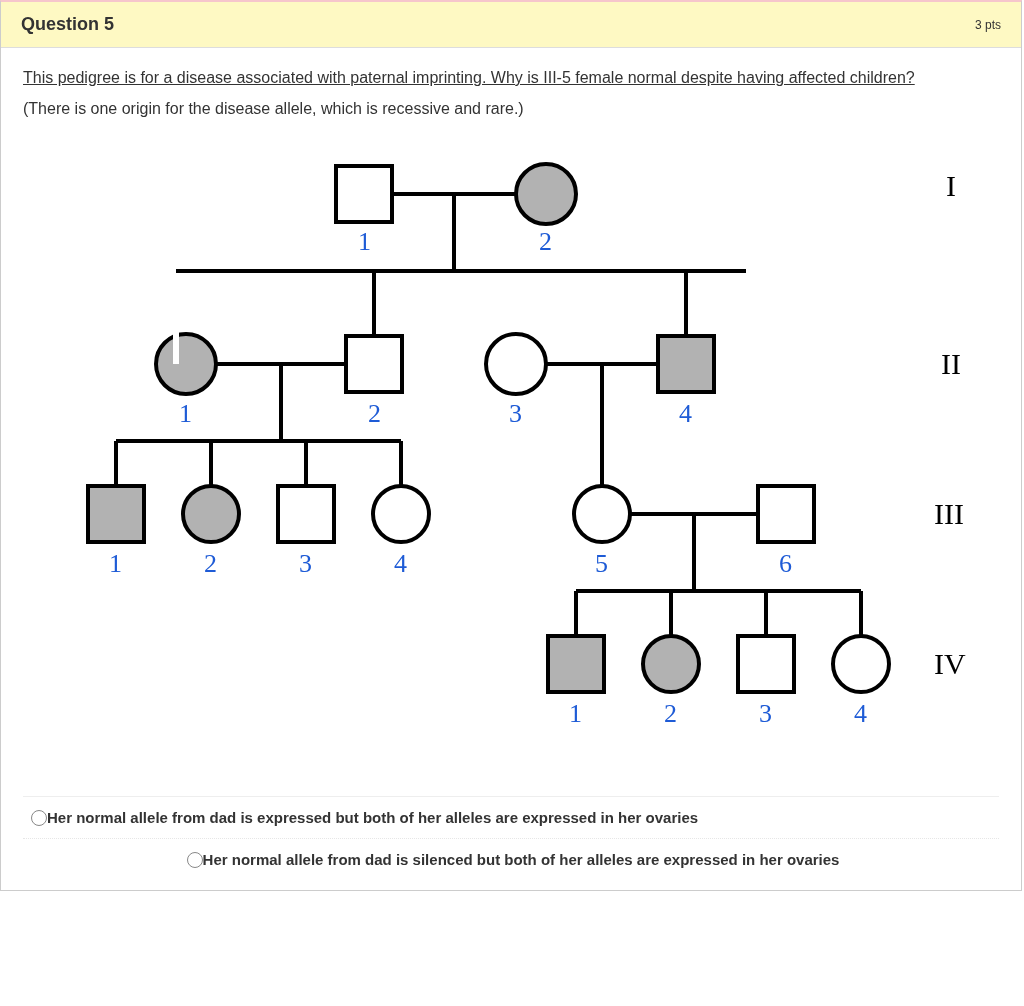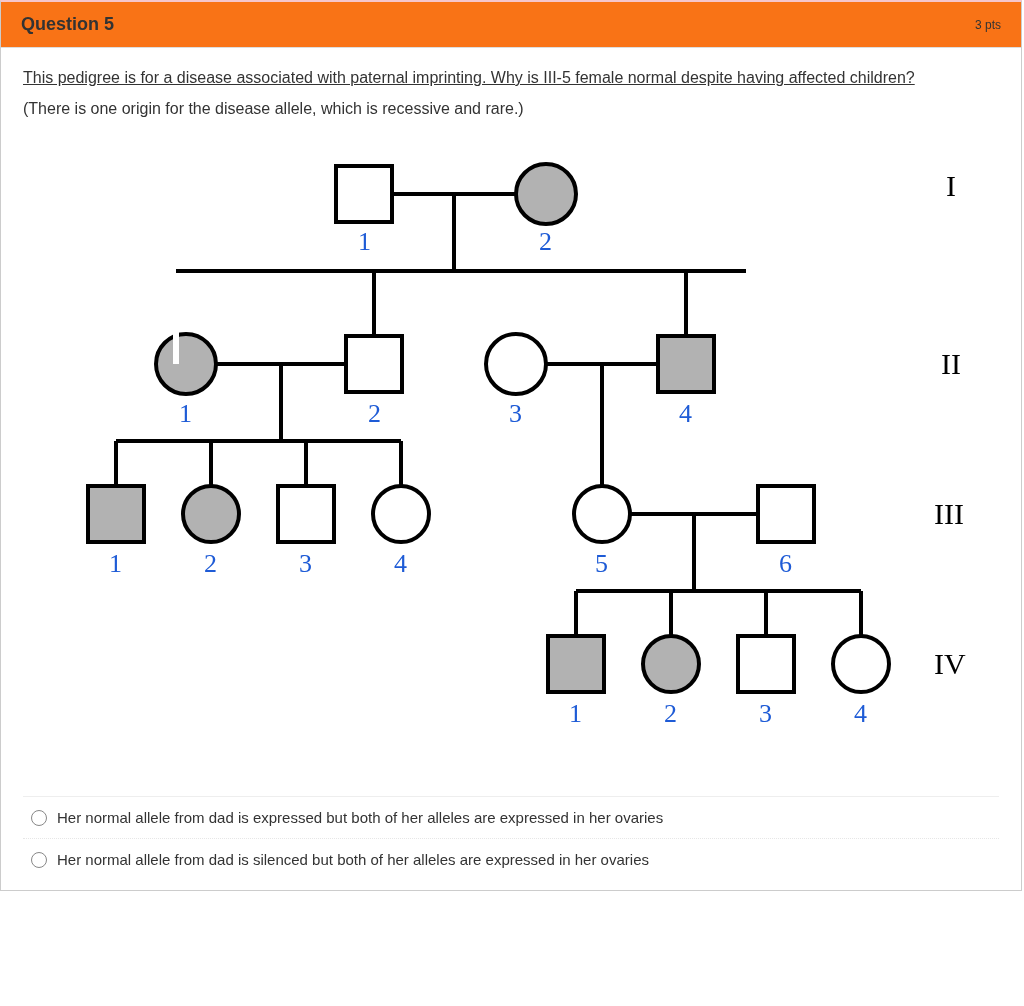--- a/index.html
+++ b/index.html
@@ -15,45 +15,46 @@
     border: 1px solid #ccc;
     border-top: 2px solid #f6c6cc;
     margin: 0;
     width: 1022px;
     box-sizing: border-box;
   }
   .q-header {
     display: flex;
     justify-content: space-between;
     align-items: center;
-    background: #f97316;
+    background: #fef9c3;
     border-bottom: 1px solid #ddd;
     padding: 12px 20px;
   }
   .q-title { font-weight: 700; font-size: 18px; }
   .q-pts   { font-weight: 400; font-size: 12px; }
   .q-body  { padding: 18px 22px 10px 22px; }
   .q-text  { font-size: 16px; line-height: 1.5; margin-bottom: 10px; text-decoration: underline; }
   .q-note  { font-size: 16px; margin-bottom: 18px; }
   .pedigree-wrap {
     width: 930px;
     height: 640px;
     margin: 0 auto 20px auto;
   }
   svg { width: 100%; height: 100%; }
   .answers { border-top: 1px solid #eee; }
   .answer-row {
     display: flex;
     align-items: center;
-    gap: 10px;
+    gap: 0;
     padding: 12px 4px;
     border-bottom: 1px dotted #e6e6e6;
     font-size: 15px;
-  }
-  .answer-row:last-child { border-bottom: none; }
+    font-weight: bold;
+  }
+  .answer-row:last-child { border-bottom: none; justify-content: center; }
   .radio {
     width: 14px; height: 14px;
     border: 1.5px solid #888;
     border-radius: 50%;
     flex: 0 0 14px;
     margin-left: 4px;
   }
   .num-label { font-family: "Times New Roman", serif; font-size: 26px; fill: #1e5bd6; }
   .gen-label { font-family: "Times New Roman", serif; font-size: 30px; fill: #000; }
 </style>

